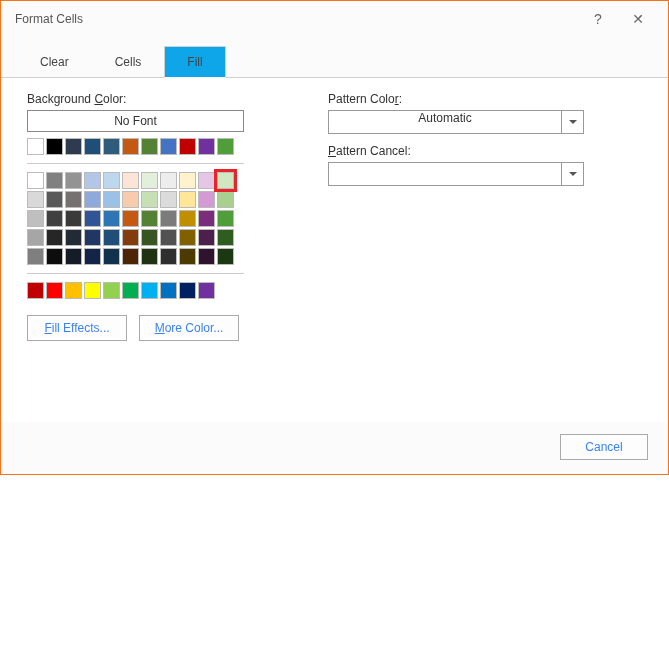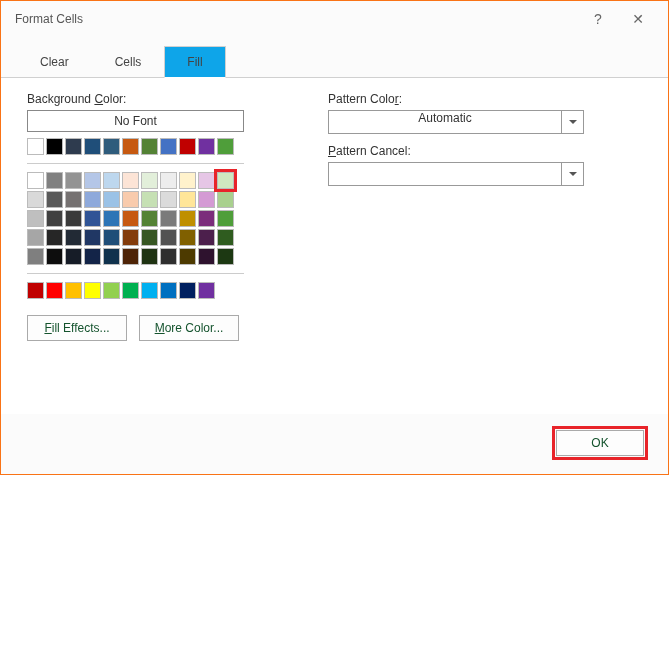--- a/index.html
+++ b/index.html
@@ -16,21 +16,21 @@
 .col{display:flex;flex-direction:column}
 .label{color:#333;margin-bottom:4px}
 .underline{text-decoration:underline}
 .nocolor{width:217px;height:22px;border:1px solid #888;background:#fff;text-align:center;line-height:20px;color:#333;margin-bottom:6px}
 .swatches{display:flex;flex-direction:column;gap:2px}
 .srow{display:flex;gap:2px;height:17px}
 .sw{width:17px;height:17px;border:1px solid #bbb;cursor:pointer}
 .divider{height:1px;background:#ccc;margin:6px 0;width:217px}
 .highlight{position:relative}
 .highlight::after{content:"";position:absolute;top:-4px;left:-4px;right:-4px;bottom:-4px;border:3px solid #e8242a;pointer-events:none}
-.btn{border:1px solid #aaa;background:#fdfdfd;padding:5px 14px;min-width:100px;text-align:center;color:#14532d;cursor:pointer}
+.btn{border:1px solid #aaa;background:#fdfdfd;padding:5px 14px;min-width:100px;text-align:center;color:#3b82f6;cursor:pointer}
 .btnrow{display:flex;gap:12px;margin-top:16px}
 .combo{width:256px;height:24px;border:1px solid #999;background:#fff;display:flex;align-items:flex-start}
 .combo .val{flex:1;text-align:center;color:#333}
 .combo .dd{width:22px;height:100%;border-left:1px solid #999;display:flex;align-items:center;justify-content:center}
 .chev{width:0;height:0;border-left:4px solid transparent;border-right:4px solid transparent;border-top:4px solid #555}
 .sample-area{margin-top:auto}
 .fieldset{border:1px solid #ccc;padding:14px;position:relative;margin-top:10px}
 .fieldset .legend{position:absolute;top:-8px;left:8px;background:#fff;padding:0 4px;color:#555}
 .sample-sw{width:100%;height:48px;background:#a8d98d}
 .clear-row{display:flex;justify-content:flex-end;margin-top:10px}
@@ -168,17 +168,15 @@
         <div class="combo">
           <span class="val"></span>
           <span class="dd">
               <span class="chev"></span>
             </span>
         </div>
       </div>
     </div>
   </div>
   <div class="footer">
-    <span class="ok-wrap">
-        <div class="btn">OK</div>
-      </span>
+    <div class="btn">Cancel</div>
   </div>
 </div>
 
 </body></html>

